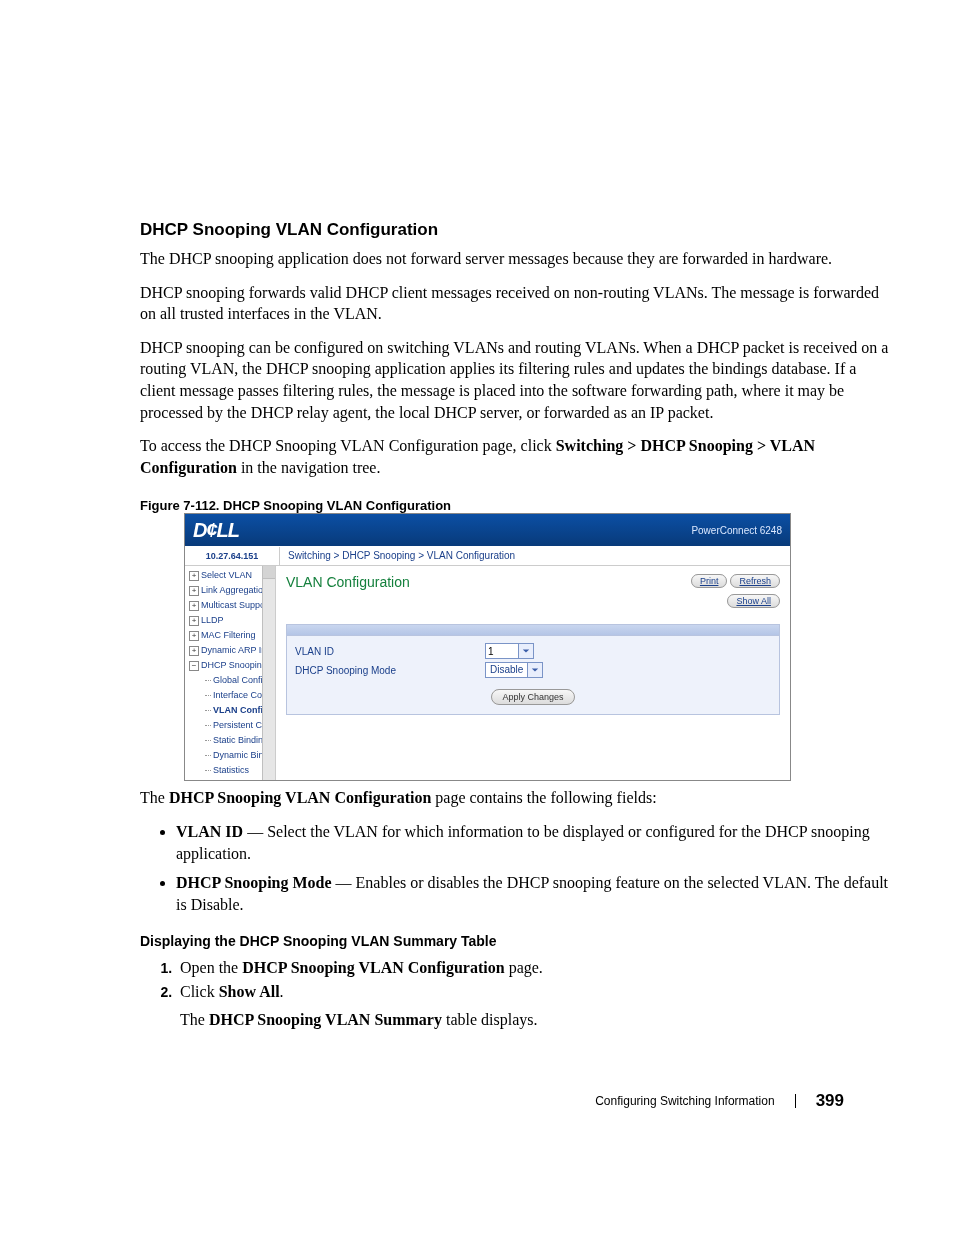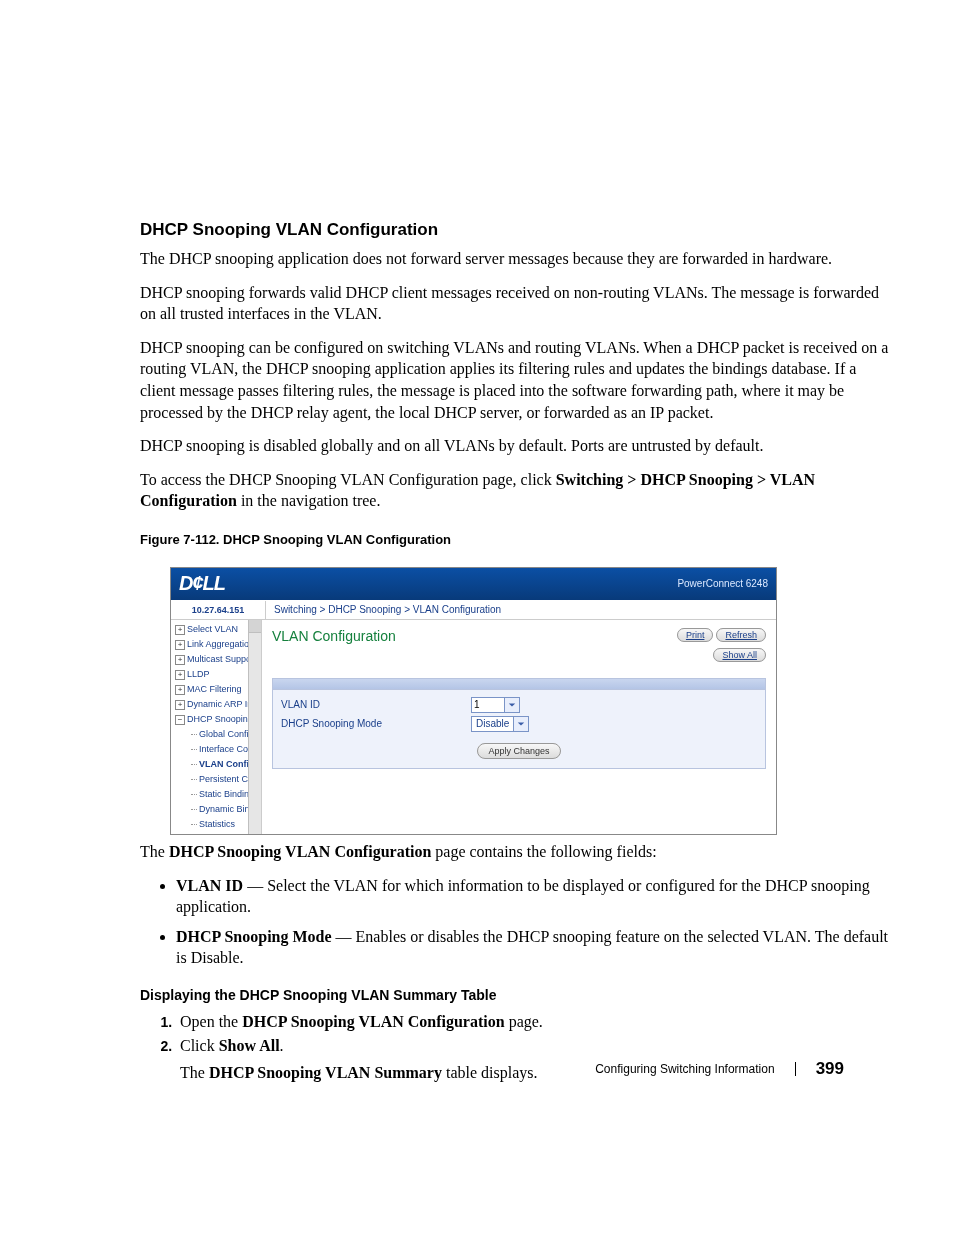--- a/index.html
+++ b/index.html
@@ -24,24 +24,24 @@
   }
   p.body {
     font-size: 16px;
     line-height: 1.35;
     margin: 6px 0 12px 0;
   }
   .figure-caption {
     font-family: Arial, Helvetica, sans-serif;
     font-weight: bold;
     font-size: 13px;
-    margin: 20px 0 20px 0;
+    margin: 20px 0 0 0;
   }
   .screenshot {
-    margin-left: 30px;
+    margin-left: 44px;
     width: 605px;
     border: 1px solid #888;
     font-family: Arial, Helvetica, sans-serif;
     font-size: 11px;
     background: #fff;
   }
   .ss-header {
     background: linear-gradient(#0b4fa4, #083a7a);
     color: #fff;
     display: flex;
@@ -275,21 +275,21 @@
   ol.steps li::marker {
     font-family: Arial, Helvetica, sans-serif;
     font-weight: bold;
     font-size: 14px;
   }
   .step-sub {
     margin: 6px 0 0 0;
   }
   .footer {
     position: absolute;
-    bottom: 156px;
+    bottom: 124px;
     right: 110px;
     font-family: Arial, Helvetica, sans-serif;
     font-size: 12px;
     display: flex;
     align-items: center;
     gap: 20px;
   }
   .footer .sep {
     width: 1px;
     height: 14px;
@@ -304,21 +304,20 @@
 </head>
 <body>
 
 <div class="page">
 
   <h2 class="section-title">DHCP Snooping VLAN Configuration</h2>
 
   <p class="body">The DHCP snooping application does not forward server messages because they are forwarded in hardware.</p>
   <p class="body">DHCP snooping forwards valid DHCP client messages received on non-routing VLANs. The message is forwarded on all trusted interfaces in the VLAN.</p>
   <p class="body">DHCP snooping can be configured on switching VLANs and routing VLANs. When a DHCP packet is received on a routing VLAN, the DHCP snooping application applies its filtering rules and updates the bindings database. If a client message passes filtering rules, the message is placed into the software forwarding path, where it may be processed by the DHCP relay agent, the local DHCP server, or forwarded as an IP packet.</p>
-  <p class="body">DHCP snooping is disabled globally and on all VLANs by default. Ports are untrusted by default.</p>
   <p class="body">
     <span>To access the DHCP Snooping VLAN Configuration page, click </span><b>Switching &gt; DHCP Snooping &gt; VLAN Configuration</b><span> in the navigation tree.</span>
   </p>
 
   <div class="figure-caption">Figure 7-112.    DHCP Snooping VLAN Configuration</div>
 
   <div class="screenshot">
     <div class="ss-header">
       <span class="ss-logo">D¢LL</span>
       <span class="ss-model">PowerConnect 6248</span>

